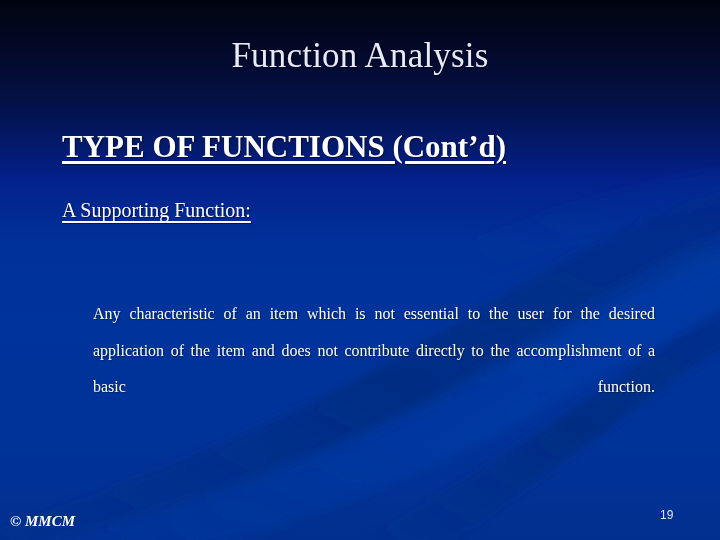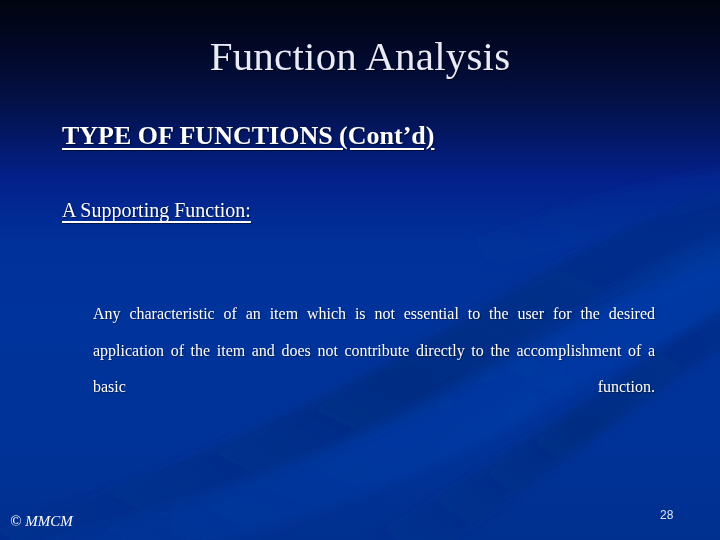--- a/index.html
+++ b/index.html
@@ -35,33 +35,33 @@
     width: 720px; height: 540px;
     pointer-events: none;
   }
 
   .slide-title {
     position: absolute;
     left: 0;
     top: 36px;
     width: 720px;
     text-align: center;
-    font-size: 41px;
+    font-size: 35px;
     line-height: 40px;
     color: #e9eaf7;
     letter-spacing: 0.2px;
     text-shadow: 1px 1px 1px rgba(0,0,0,0.55);
     white-space: nowrap;
   }
 
   .section-heading {
     position: absolute;
     left: 62px;
-    top: 121px;
-    font-size: 26px;
+    top: 132px;
+    font-size: 31px;
     line-height: 30px;
     font-weight: bold;
     color: #ffffff;
     text-decoration: underline;
     text-underline-offset: 4px;
     text-shadow: 1px 1px 1px rgba(0,0,0,0.5);
     white-space: nowrap;
   }
 
   .sub-heading {
@@ -96,21 +96,21 @@
     width: 100%;
   }
 
   .footer-copyright {
     position: absolute;
     left: 10px;
     top: 512px;
     font-size: 15px;
     line-height: 18px;
     font-style: italic;
-    font-weight: normal;
+    font-weight: bold;
     color: #ffffff;
     white-space: nowrap;
   }
 
   .slide-number {
     position: absolute;
     left: 660px;
     top: 508px;
     width: 30px;
     text-align: left;
@@ -159,15 +159,15 @@
   <div class="slide-title">Function Analysis</div>
 
   <div class="section-heading">TYPE OF FUNCTIONS (Cont’d)</div>
 
   <div class="sub-heading">A Supporting Function:</div>
 
   <div class="body-paragraph">Any characteristic of an item which is not essential to the user for the desired application of the item and does not contribute directly to the accomplishment of a basic function.</div>
 
   <div class="footer-copyright">© MMCM</div>
 
-  <div class="slide-number">28</div>
+  <div class="slide-number">19</div>
 
 </div>
 
 </body></html>

